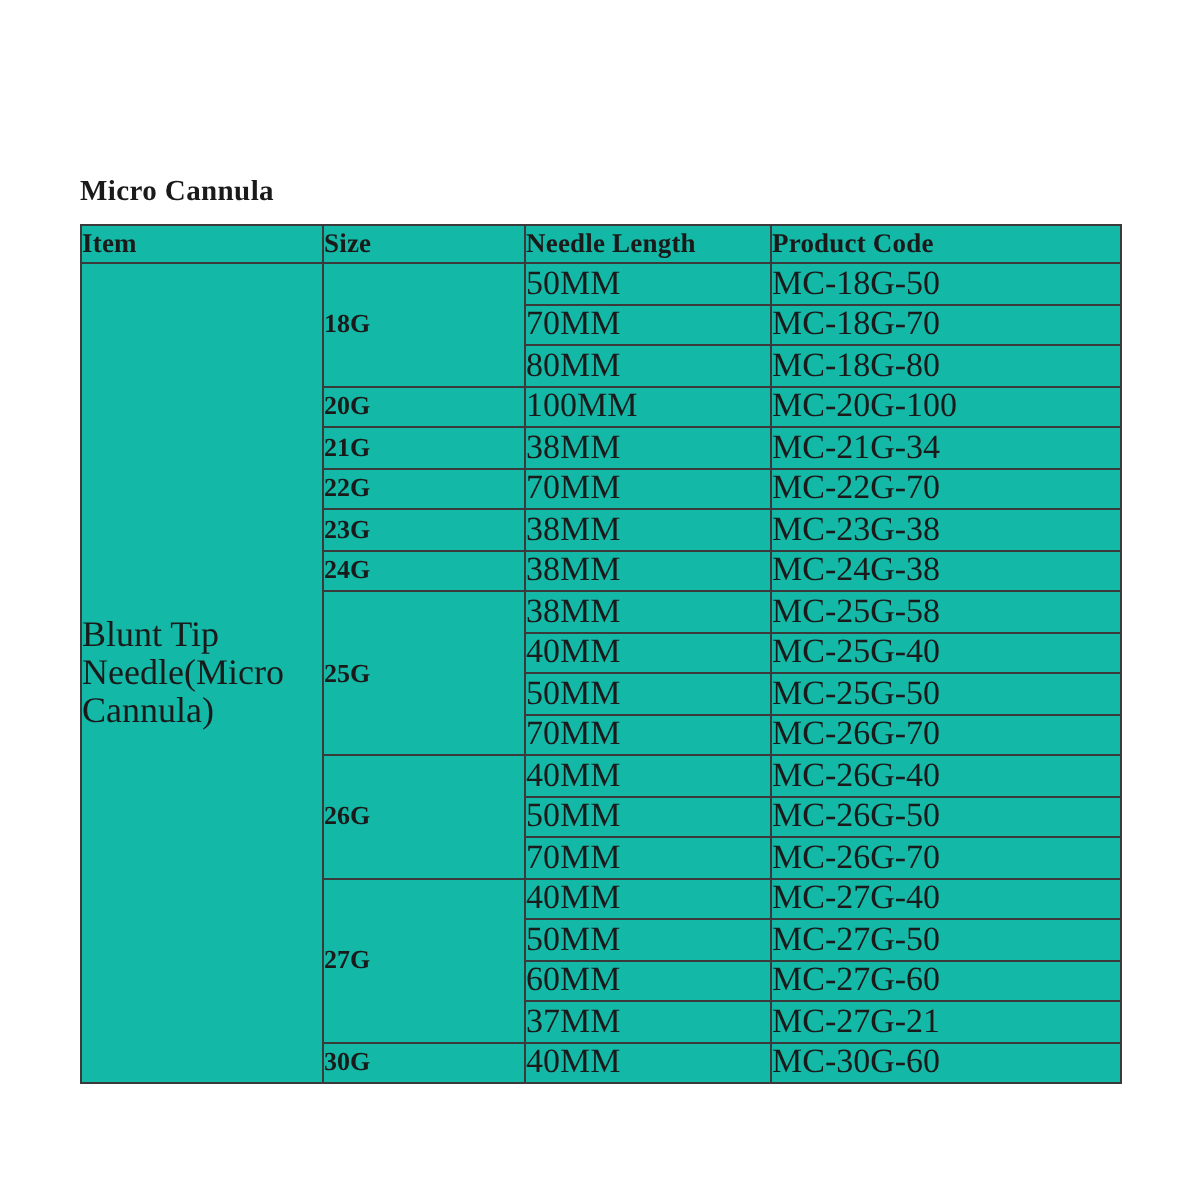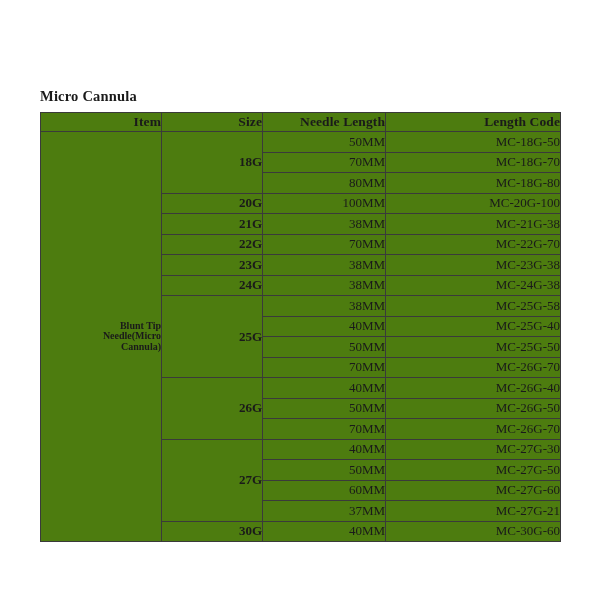--- a/index.html
+++ b/index.html
@@ -44,46 +44,46 @@
     font-size: 12.5px;
   }
   table.spec col.c-item  { width: 121px; }
   table.spec col.c-size  { width: 101px; }
   table.spec col.c-len   { width: 123px; }
   table.spec col.c-code  { width: 175px; }
 
   table.spec th,
   table.spec td {
     border: 1px solid #3a3a3a;
-    text-align: right;
+    text-align: left;
     vertical-align: middle;
     padding: 0;
     height: 19.5px;
     line-height: 1.05;
-    background: #4d7c0f;
+    background: #14b8a6;
   }
   table.spec thead th {
     font-weight: bold;
     font-size: 13.5px;
     height: 18px;
     letter-spacing: 0.1px;
   }
   td.item-cell {
-    font-weight: bold;
-    font-size: 10px;
+    font-weight: normal;
+    font-size: 18px;
     line-height: 1.32;
     padding: 0 6px;
   }
   td.size-cell {
     font-size: 13px;
     font-weight: bold;
   }
   td.len-cell,
   td.code-cell {
-    font-size: 13px;
+    font-size: 17px;
   }
   .item-line { display: block; white-space: nowrap; }
 </style>
 </head>
 <body>
 
 <div id="page">
 
   <div id="title">Micro Cannula</div>
 
@@ -93,21 +93,21 @@
         <col class="c-item">
         <col class="c-size">
         <col class="c-len">
         <col class="c-code">
       </colgroup>
       <thead>
         <tr>
           <th>Item</th>
           <th>Size</th>
           <th>Needle Length</th>
-          <th>Length Code</th>
+          <th>Product Code</th>
         </tr>
       </thead>
       <tbody id="tbody">
           <tr>
             <td class="item-cell" rowspan="20">
               <span class="item-line">Blunt Tip</span>
               <span class="item-line">Needle(Micro</span>
               <span class="item-line">Cannula)</span>
             </td>
             <td class="size-cell" rowspan="3">18G</td>
@@ -123,21 +123,21 @@
             <td class="code-cell">MC-18G-80</td>
           </tr>
           <tr>
             <td class="size-cell" rowspan="1">20G</td>
             <td class="len-cell">100MM</td>
             <td class="code-cell">MC-20G-100</td>
           </tr>
           <tr>
             <td class="size-cell" rowspan="1">21G</td>
             <td class="len-cell">38MM</td>
-            <td class="code-cell">MC-21G-38</td>
+            <td class="code-cell">MC-21G-34</td>
           </tr>
           <tr>
             <td class="size-cell" rowspan="1">22G</td>
             <td class="len-cell">70MM</td>
             <td class="code-cell">MC-22G-70</td>
           </tr>
           <tr>
             <td class="size-cell" rowspan="1">23G</td>
             <td class="len-cell">38MM</td>
             <td class="code-cell">MC-23G-38</td>
@@ -173,21 +173,21 @@
             <td class="len-cell">50MM</td>
             <td class="code-cell">MC-26G-50</td>
           </tr>
           <tr>
             <td class="len-cell">70MM</td>
             <td class="code-cell">MC-26G-70</td>
           </tr>
           <tr>
             <td class="size-cell" rowspan="4">27G</td>
             <td class="len-cell">40MM</td>
-            <td class="code-cell">MC-27G-30</td>
+            <td class="code-cell">MC-27G-40</td>
           </tr>
           <tr>
             <td class="len-cell">50MM</td>
             <td class="code-cell">MC-27G-50</td>
           </tr>
           <tr>
             <td class="len-cell">60MM</td>
             <td class="code-cell">MC-27G-60</td>
           </tr>
           <tr>

